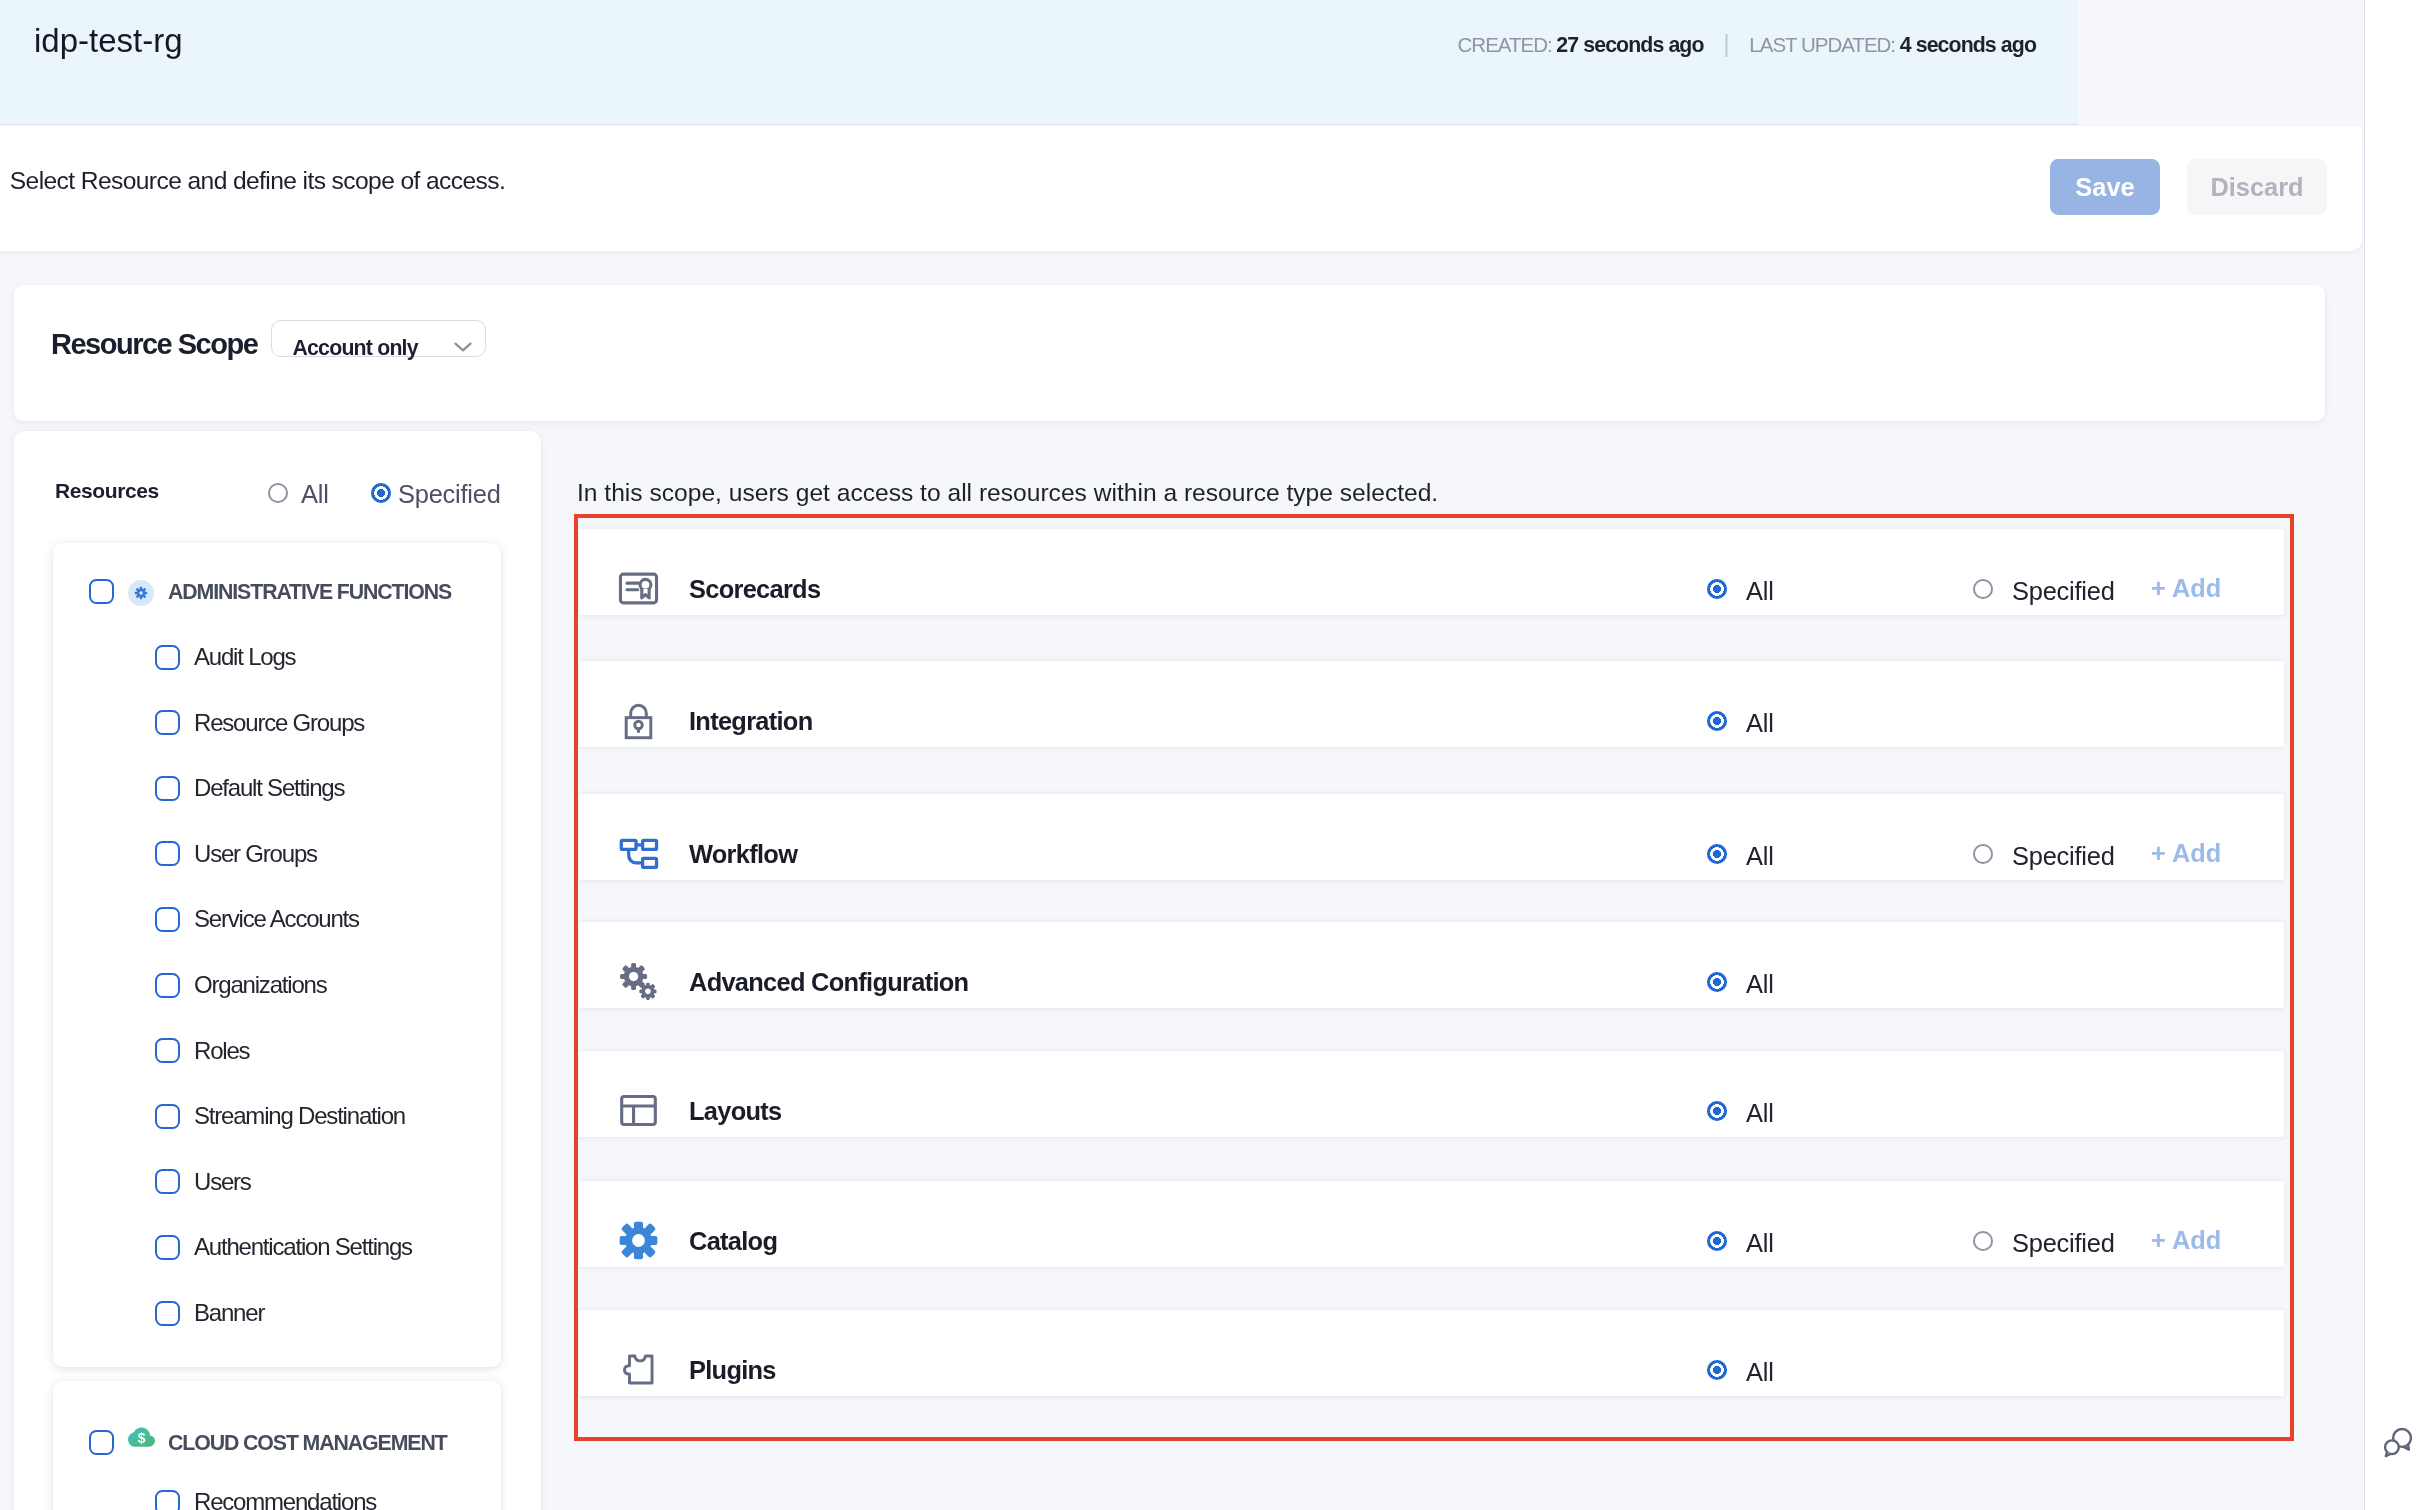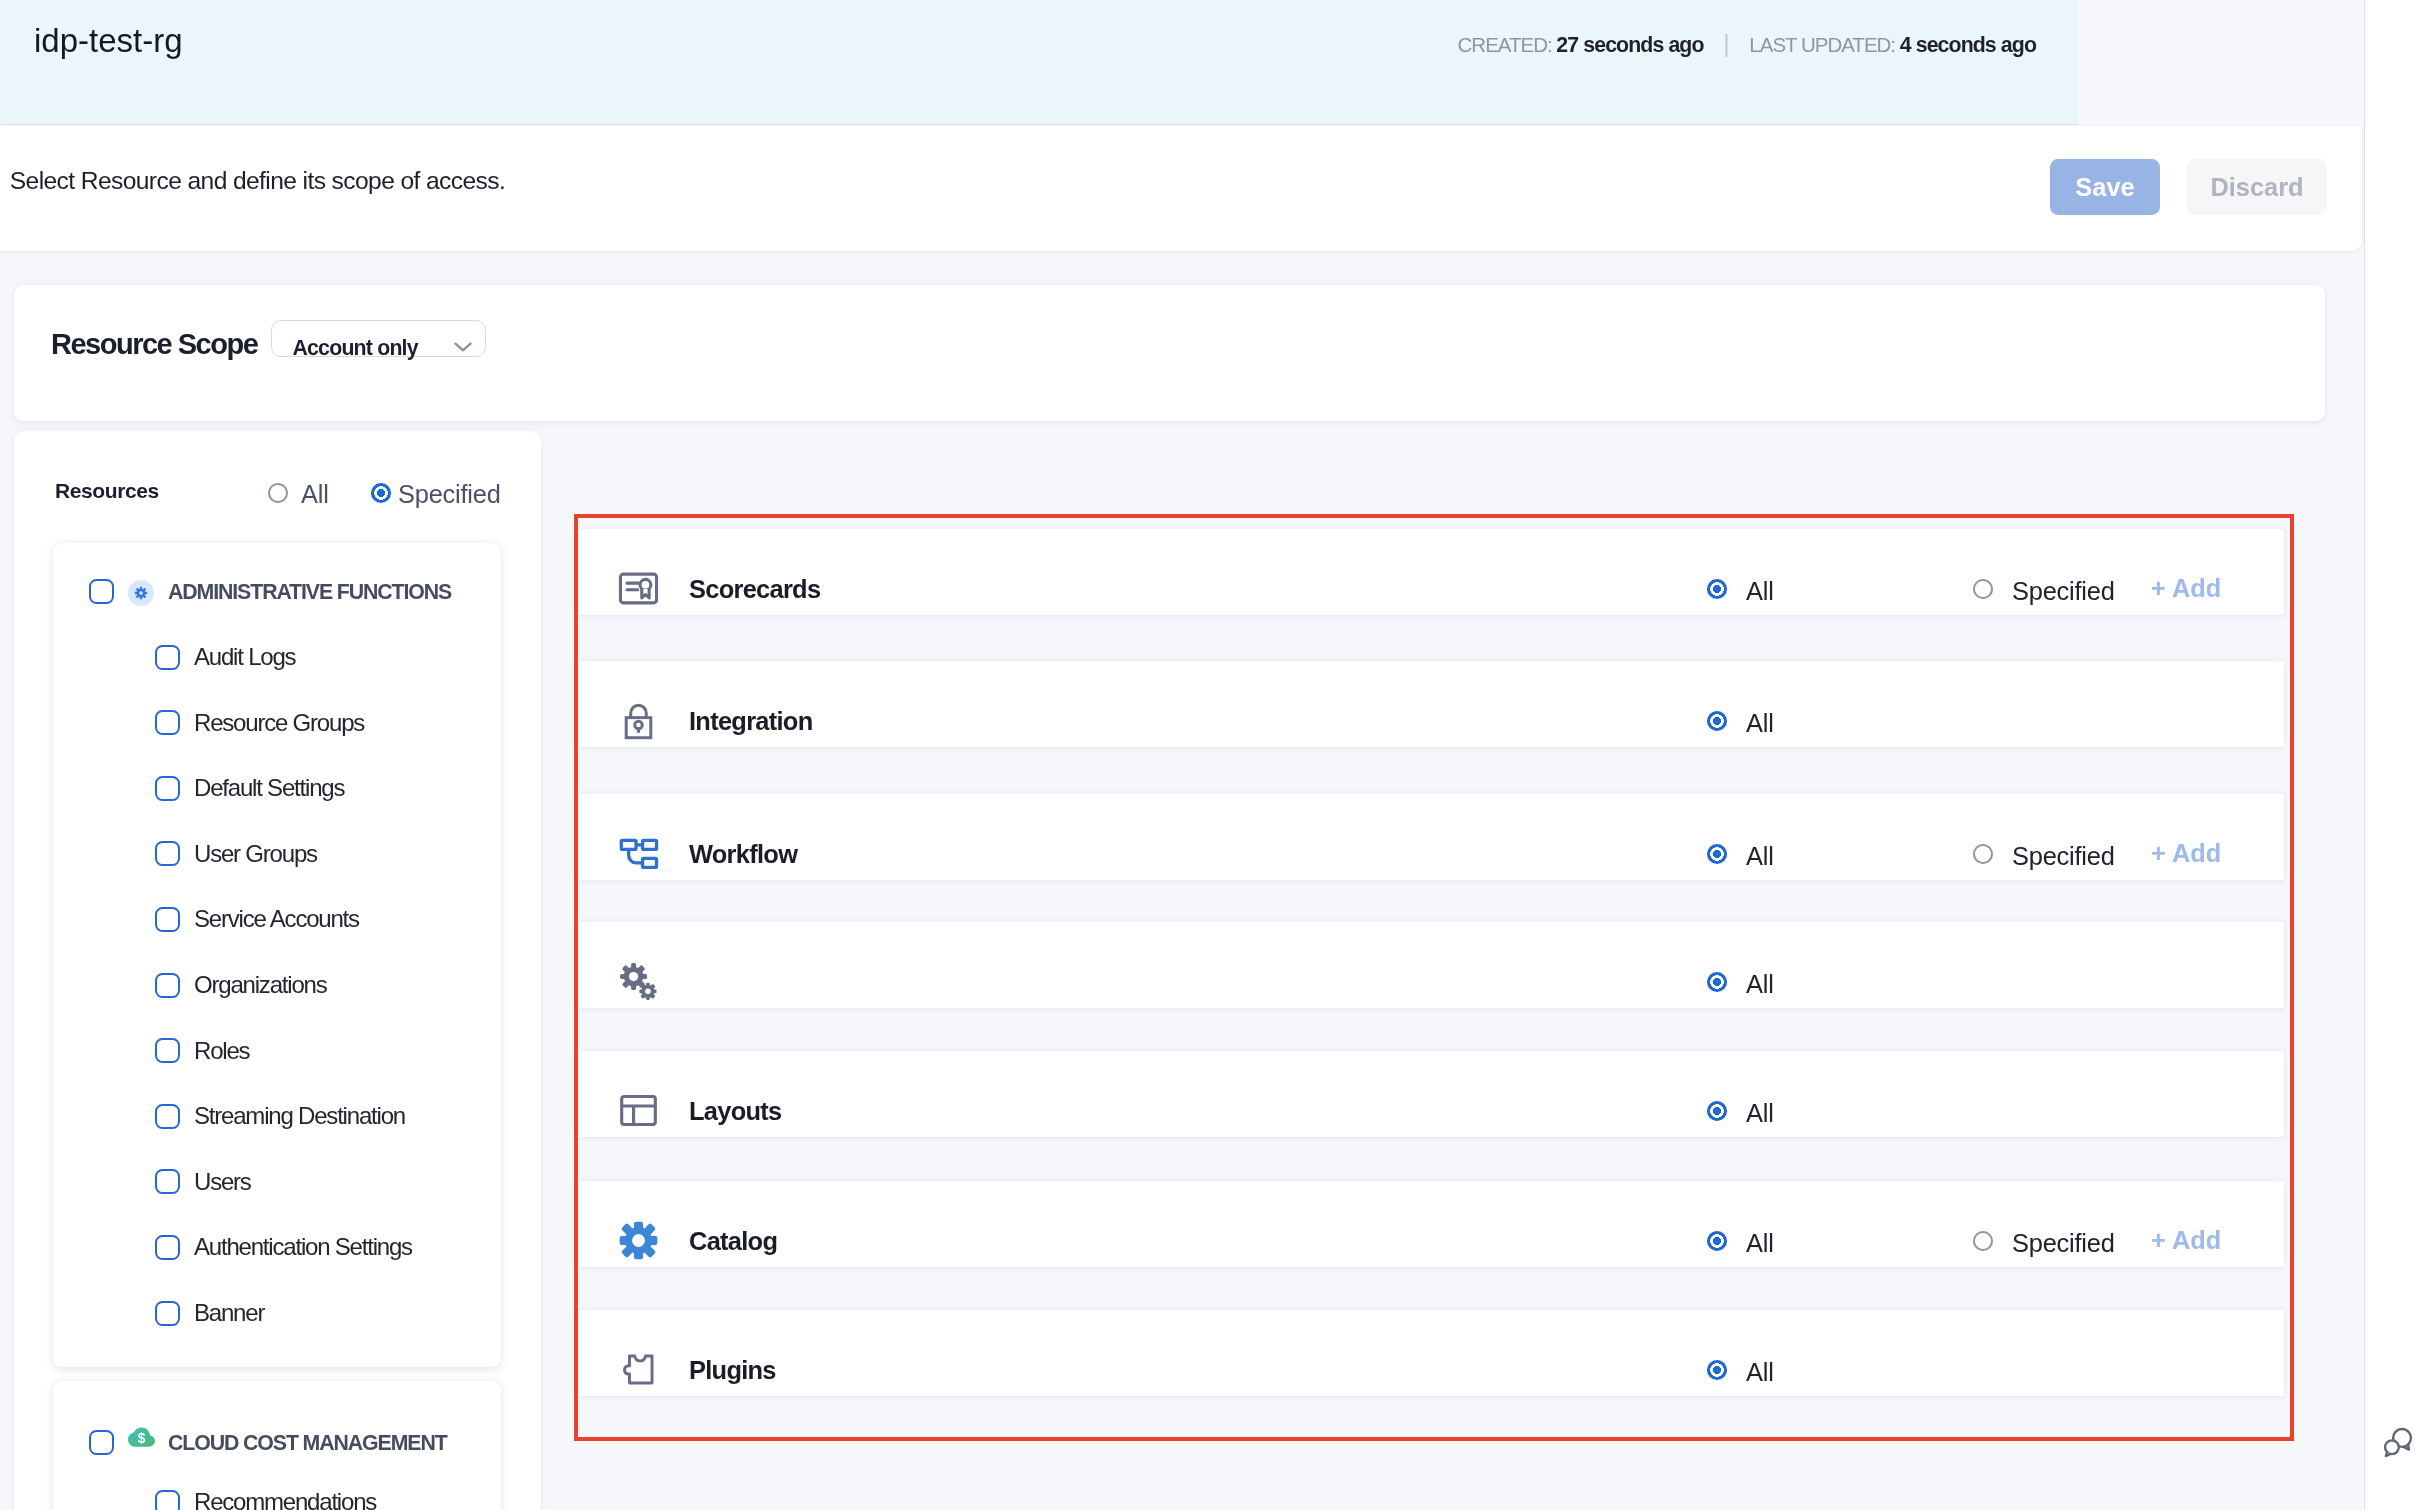--- a/index.html
+++ b/index.html
@@ -140,20 +140,21 @@
           </defs>
           <path fill="url(#ccg)" d="M27.2 10.4 C26.5 4.6 21.9 0.5 16.5 0.5 C12.2 0.5 8.5 3 6.9 6.9 C2.9 7.8 0 11.3 0 15.5 C0 20.4 3.9 24.3 8.8 24.3 L25.4 24.3 C29.6 24.3 33 20.9 33 16.7 C33 13.7 30.6 10.9 27.2 10.4 Z"></path>
           <text x="16.5" y="19.5" text-anchor="middle" font-family="Liberation Sans" font-size="17" font-weight="bold" fill="#ffffff">$</text>
         </svg>
       <span class="secthead" style="left:115px;top:50px;">CLOUD COST MANAGEMENT</span>
       <span class="cbx" style="left:102px;top:109px;"></span>
         <span class="item" style="left:141px;top:107px;">Recommendations</span>
     </div>
   </div>
 
+  <div class="caption">In this scope, users get access to all resources within a resource type selected.</div>
   <div id="redbox"></div>
 
   <div class="row" style="top:529px;">
     <svg class="ric" viewBox="0 0 50 50">
         <g fill="none" stroke="#666d85" stroke-width="3.8">
           <rect x="3" y="7.5" width="44" height="35" rx="3.5"></rect>
           <line x1="11" y1="18.5" x2="26" y2="18.5" stroke-linecap="round"></line>
           <line x1="11" y1="26.5" x2="24" y2="26.5" stroke-linecap="round"></line>
           <circle cx="33.5" cy="20.5" r="6.6"></circle>
           <path d="M29 25.5 V36.5 L33.5 32.5 L38 36.5 V25.5" stroke-linejoin="round" fill="#ffffff"></path>
@@ -223,20 +224,21 @@
               <rect x="42" y="34.8" width="5" height="4.4" rx="1.5"></rect>
               <rect x="28.2" y="28.7" width="5" height="5" rx="1.5" transform="rotate(45 30.7 31.2)"></rect>
               <rect x="39.8" y="28.7" width="5" height="5" rx="1.5" transform="rotate(-45 42.3 31.2)"></rect>
               <rect x="28.2" y="40.3" width="5" height="5" rx="1.5" transform="rotate(-45 30.7 42.8)"></rect>
               <rect x="39.8" y="40.3" width="5" height="5" rx="1.5" transform="rotate(45 42.3 42.8)"></rect>
             </g>
             <circle cx="36.5" cy="37" r="3.4" fill="#ffffff"></circle>
           </g>
         </g>
       </svg>
+    <div class="rtitle">Advanced Configuration</div>
     <span class="radio-on rradio" style="left:1128px;"></span>
     <div class="rlab" style="left:1167px;">All</div>
   </div>
 
   <div class="row" style="top:1051px;">
     <svg class="ric" viewBox="0 0 50 50">
         <g fill="none" stroke="#666d85" stroke-width="3.8">
           <rect x="4.5" y="8" width="41" height="34" rx="3"></rect>
           <line x1="4.5" y1="19.5" x2="45.5" y2="19.5"></line>
           <line x1="19" y1="19.5" x2="19" y2="42"></line>

